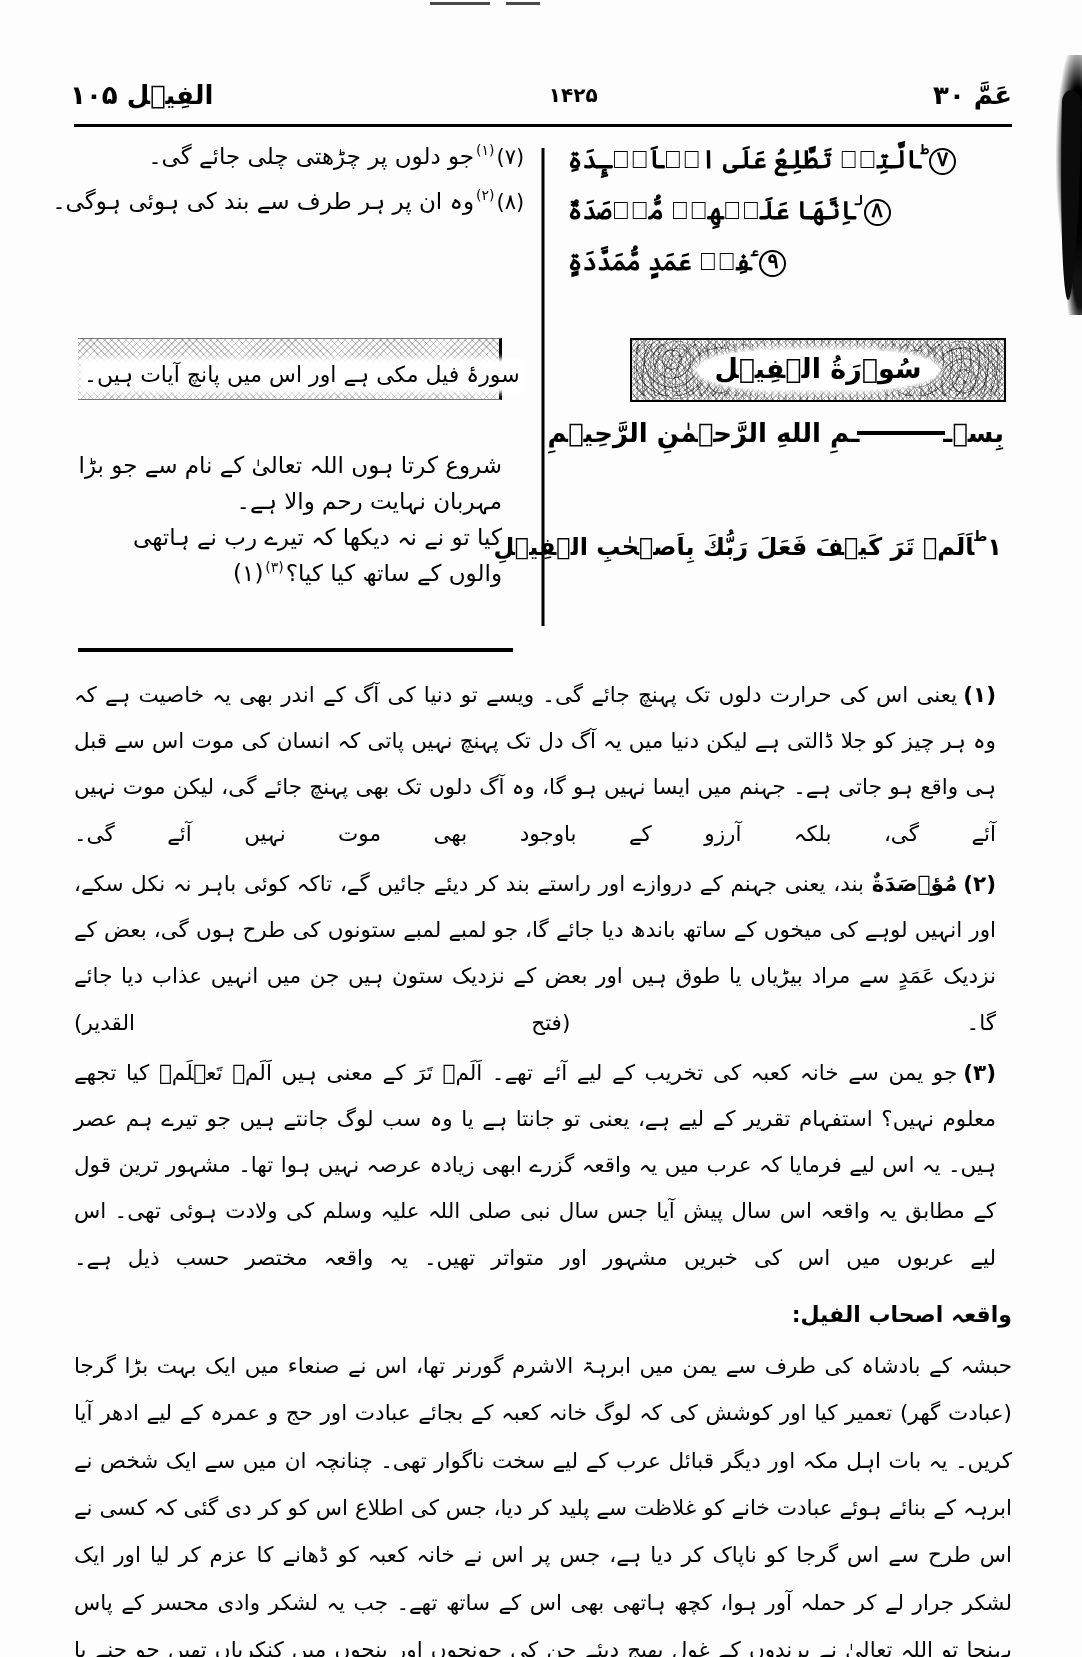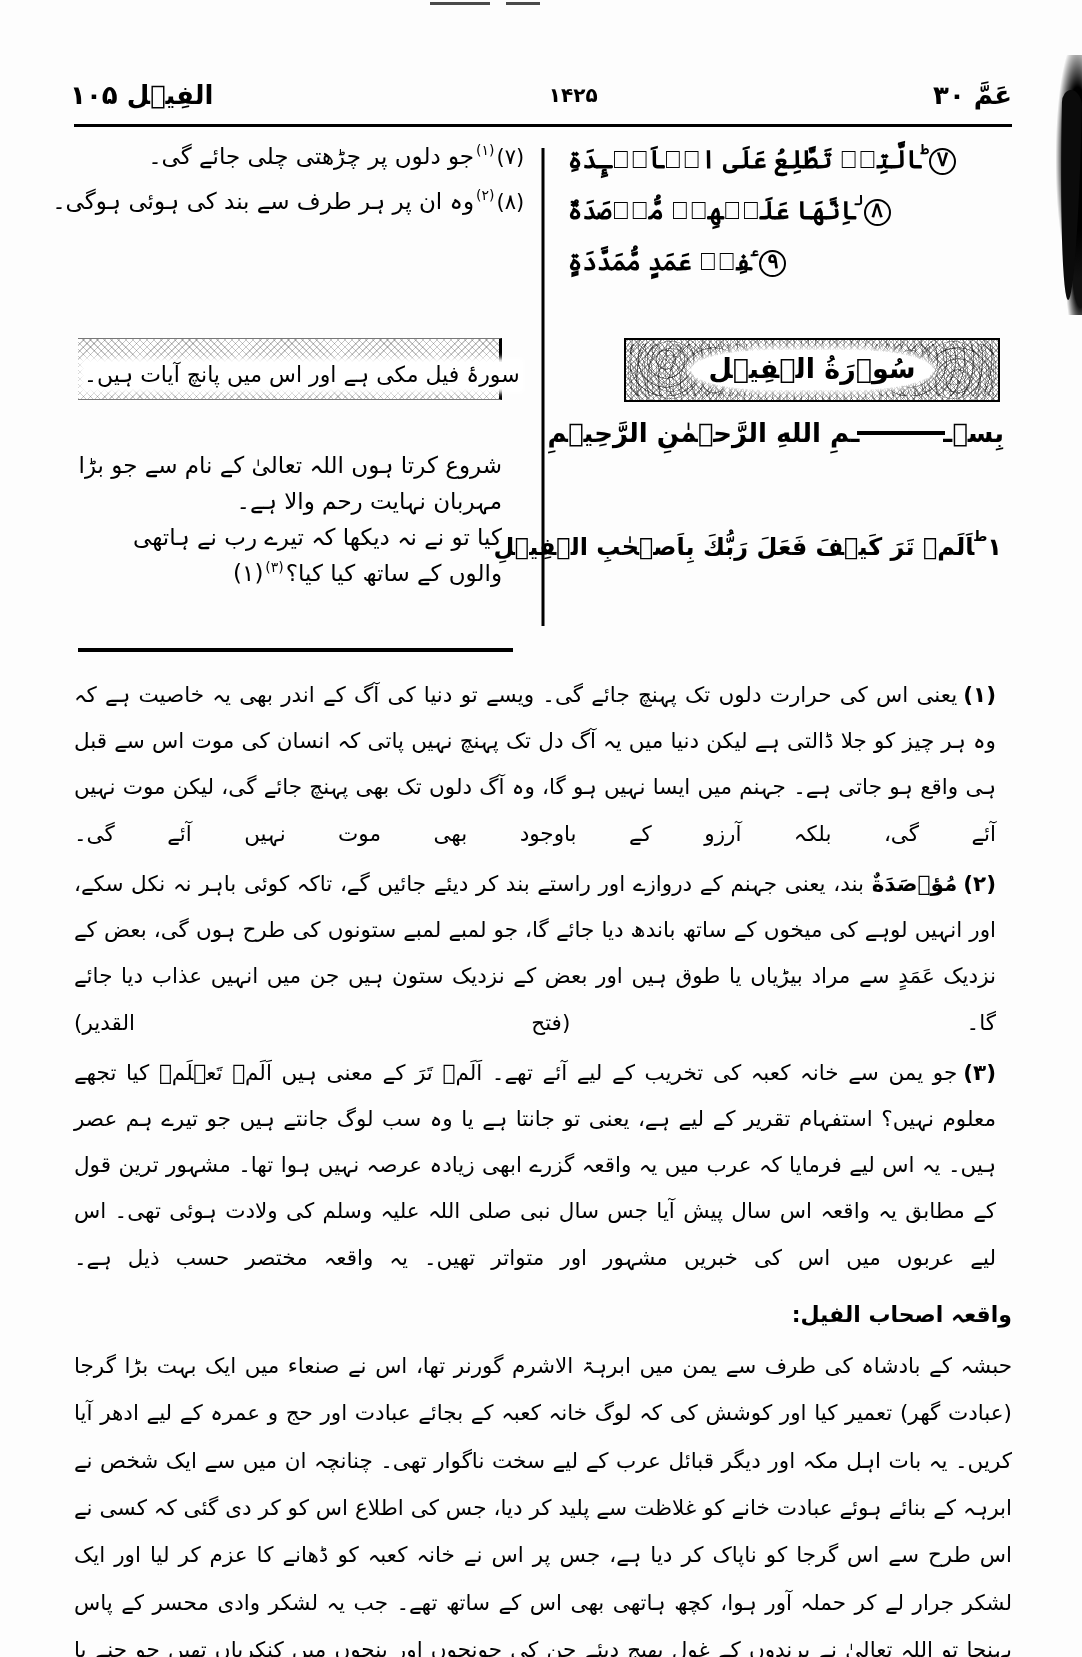--- a/index.html
+++ b/index.html
@@ -164,21 +164,21 @@
   .fn-sup {
     font-size: 14px;
     vertical-align: super;
     margin: 0 2px;
   }
 
   
   .surah-banner {
     position: absolute;
     top: 196px;
-    right: 12px;
+    right: 6px;
     width: 376px;
     height: 64px;
     border: 2px solid #000;
     box-sizing: border-box;
     background:
       repeating-linear-gradient(45deg, rgba(0,0,0,.30) 0 1px, rgba(0,0,0,0) 1px 4px),
       repeating-linear-gradient(-45deg, rgba(0,0,0,.30) 0 1px, rgba(0,0,0,0) 1px 4px),
       repeating-radial-gradient(circle at 12% 50%, rgba(0,0,0,.28) 0 1px, rgba(0,0,0,0) 1px 7px),
       repeating-radial-gradient(circle at 88% 50%, rgba(0,0,0,.28) 0 1px, rgba(0,0,0,0) 1px 7px),
       #fff;

